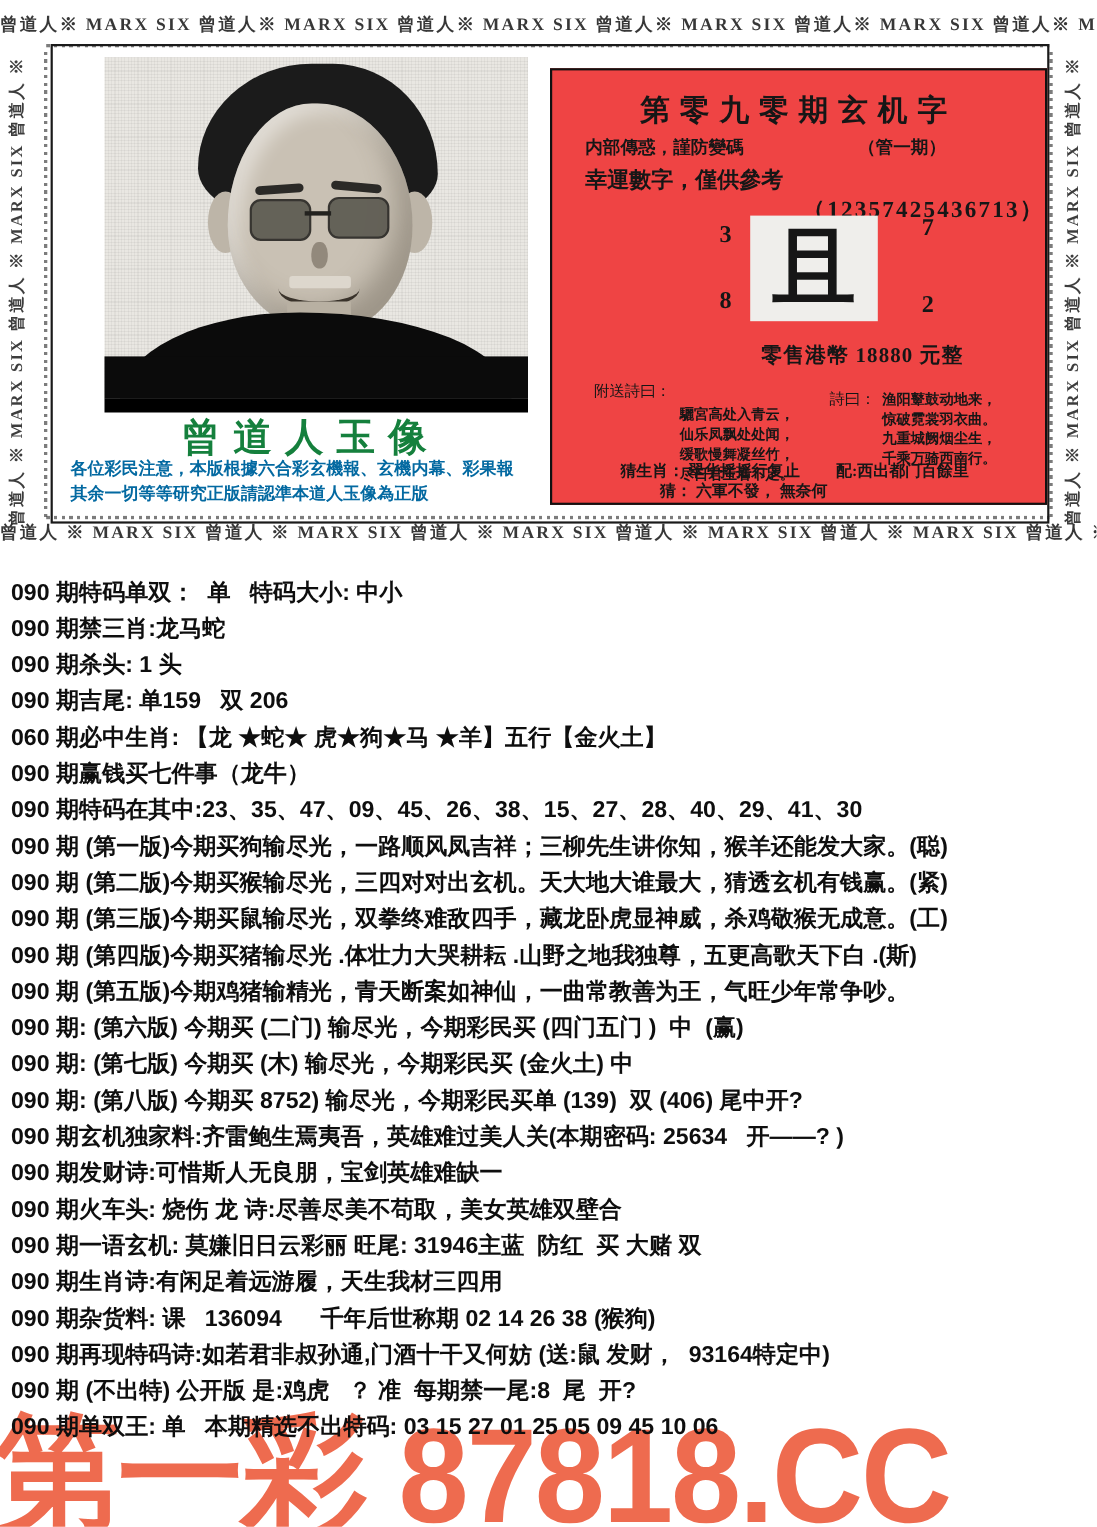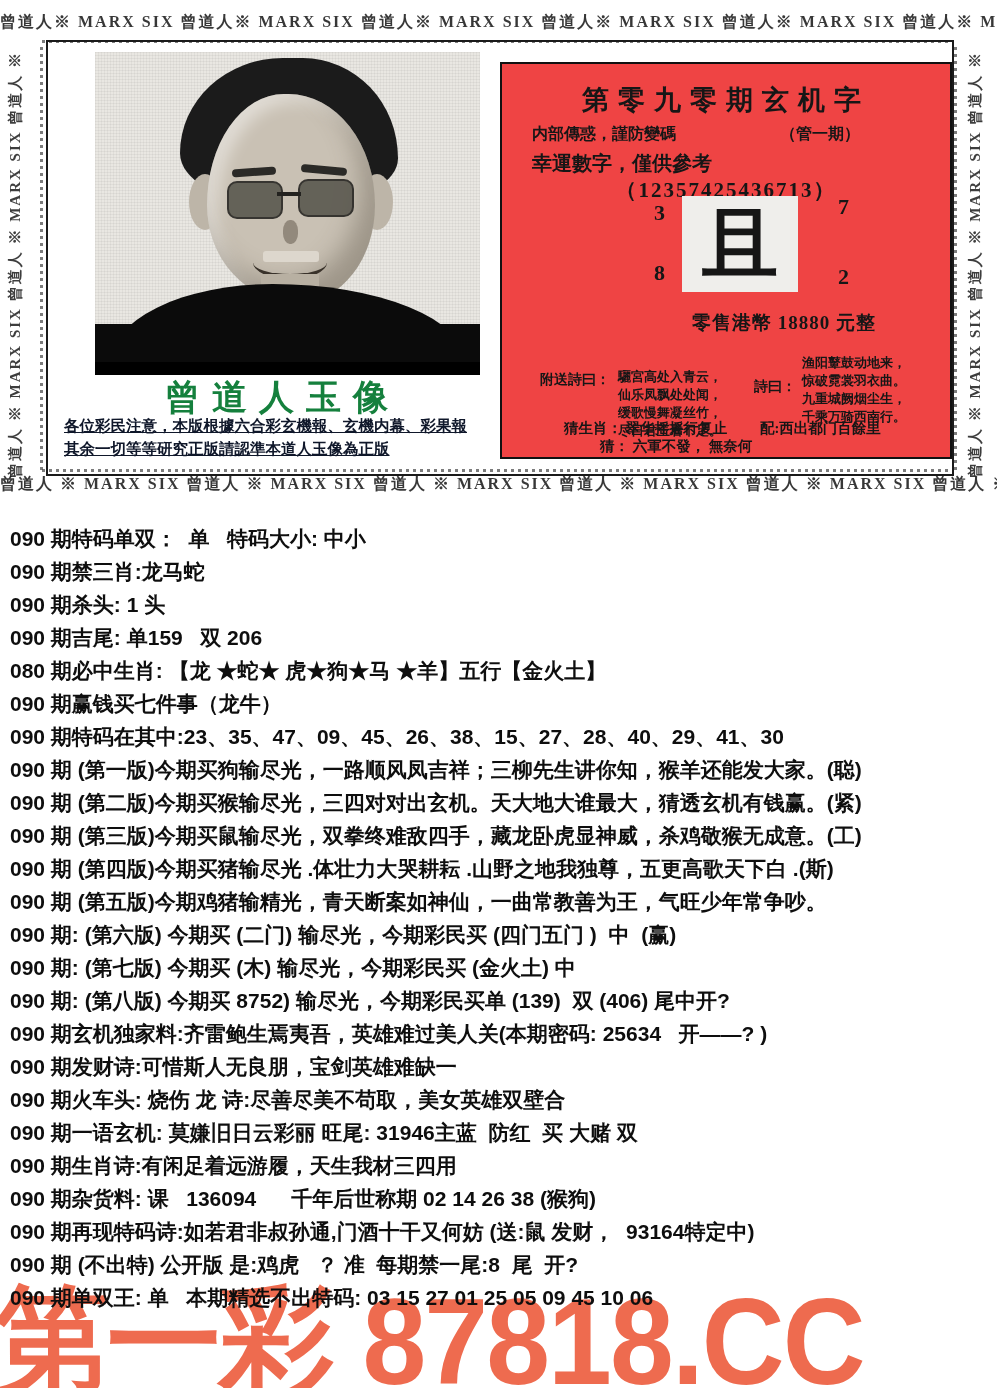--- a/index.html
+++ b/index.html
@@ -48,38 +48,38 @@
   .smile{left:158px;top:194px;width:74px;height:28px;border-bottom:5px solid #39322a;border-radius:0 0 50% 50%;}
   .teeth{left:168px;top:199px;width:56px;height:11px;background:#ddd7cd;border-radius:3px;}
   .neck{left:166px;top:222px;width:58px;height:30px;background:#b8b0a2;border-radius:0 0 42% 42%;}
   .collar{left:152px;top:240px;width:88px;height:26px;background:#101010;border-radius:9px;}
   .sweater{left:14px;top:232px;width:356px;height:85px;background:#0b0b0b;border-radius:46% 54% 0 0/95% 92% 0 0;}
   .shoulders{left:-12px;top:272px;width:410px;height:45px;background:#0b0b0b;}
   .photo-bar{position:absolute;left:95px;top:362px;width:385px;height:13px;background:#000;}
   .portrait-caption{position:absolute;left:80px;top:374px;width:405px;text-align:center;
     font-family:"Liberation Serif","DejaVu Serif",serif;font-weight:bold;font-size:35px;letter-spacing:12px;color:#15803d;}
   .notice{position:absolute;left:64px;width:450px;font-family:"Liberation Serif","DejaVu Serif",serif;
-    font-weight:bold;font-size:15.5px;color:#0f172a;white-space:nowrap;text-decoration:underline;}
+    font-weight:bold;font-size:15.5px;color:#0369a1;white-space:nowrap;}
   .notice.n1{top:416px;} .notice.n2{top:439px;}
   
   .mystic{position:absolute;left:500px;top:62px;width:448px;height:393px;border:2px solid #111;background:#ef4444;
     font-family:"Liberation Serif","DejaVu Serif",serif;color:#161616;}
   .mystic *{position:absolute;white-space:nowrap;}
   .m-title{left:0;top:18px;width:100%;text-align:center;font-size:27px;font-weight:bold;letter-spacing:9px;}
   .m-l1{left:30px;top:60px;font-size:16px;font-weight:bold;}
   .m-l1r{left:278px;top:60px;font-size:16px;font-weight:bold;}
   .m-l2{left:30px;top:86px;font-size:20px;font-weight:bold;}
-  .m-lucky{left:0;top:112px;width:100%;text-align:center;font-size:21px;font-weight:bold;letter-spacing:2px;}
+  .m-lucky{left:0;top:112px;width:100%;text-align:right;font-size:21px;font-weight:bold;letter-spacing:2px;}
   .m-glyph{left:180px;top:132px;width:116px;height:96px;background:#efeeeb;text-align:center;
     font-size:76px;font-weight:bold;line-height:96px;letter-spacing:0;}
   .m-num{font-size:22px;font-weight:bold;}
   .m-n1{left:152px;top:136px;} .m-n2{left:336px;top:130px;}
   .m-n3{left:152px;top:196px;} .m-n4{left:336px;top:200px;}
   .m-price{left:190px;top:246px;font-size:19px;font-weight:bold;letter-spacing:1px;}
-  .m-poemlabel{font-size:14px;font-weight:bold;margin-top:24px;}
+  .m-poemlabel{font-size:14px;font-weight:normal;}
   .m-poem{font-size:13px;font-weight:bold;line-height:18px;white-space:pre-line;}
   .p1l{left:38px;top:283px;} .p1{left:116px;top:283px;width:150px;height:76px;margin-top:21px;}
   .p2l{left:252px;top:290px;} .p2{left:300px;top:290px;width:150px;height:76px;}
   .m-zrow{left:62px;top:355px;font-size:14.5px;font-weight:bold;}
   .m-zmatch{left:258px;top:355px;font-size:14.5px;font-weight:bold;}
   .m-grow{left:98px;top:373px;font-size:14.5px;font-weight:bold;}
   
   .body-lines{position:absolute;left:10px;top:522px;width:987px;z-index:2;}
   .bline{height:33px;line-height:33px;font-size:21px;font-weight:600;white-space:pre;overflow:hidden;color:#0e0e0e;}
   
@@ -147,21 +147,21 @@
   <div class="m-zrow">猜生肖： 翠华摇摇行复止</div>
   <div class="m-zmatch">配:西出都门百餘里</div>
   <div class="m-grow">猜： 六軍不發， 無奈何</div>
 </div>
 
 <div class="body-lines">
   <div class="bline">090 期特码单双：  单   特码大小: 中小</div>
   <div class="bline">090 期禁三肖:龙马蛇</div>
   <div class="bline">090 期杀头: 1 头</div>
   <div class="bline">090 期吉尾: 单159   双 206</div>
-  <div class="bline">080 期必中生肖: 【龙 ★蛇★ 虎★狗★马 ★羊】五行【金火土】</div>
+  <div class="bline">060 期必中生肖: 【龙 ★蛇★ 虎★狗★马 ★羊】五行【金火土】</div>
   <div class="bline">090 期赢钱买七件事（龙牛）</div>
   <div class="bline">090 期特码在其中:23、35、47、09、45、26、38、15、27、28、40、29、41、30</div>
   <div class="bline">090 期 (第一版)今期买狗输尽光，一路顺风凤吉祥；三柳先生讲你知，猴羊还能发大家。(聪)</div>
   <div class="bline">090 期 (第二版)今期买猴输尽光，三四对对出玄机。天大地大谁最大，猜透玄机有钱赢。(紧)</div>
   <div class="bline">090 期 (第三版)今期买鼠输尽光，双拳终难敌四手，藏龙卧虎显神威，杀鸡敬猴无成意。(工)</div>
   <div class="bline">090 期 (第四版)今期买猪输尽光 .体壮力大哭耕耘 .山野之地我独尊，五更高歌天下白 .(斯)</div>
   <div class="bline">090 期 (第五版)今期鸡猪输精光，青天断案如神仙，一曲常教善为王，气旺少年常争吵。</div>
   <div class="bline">090 期: (第六版) 今期买 (二门) 输尽光，今期彩民买 (四门五门 )  中  (赢)</div>
   <div class="bline">090 期: (第七版) 今期买 (木) 输尽光，今期彩民买 (金火土) 中</div>
   <div class="bline">090 期: (第八版) 今期买 8752) 输尽光，今期彩民买单 (139)  双 (406) 尾中开?</div>

